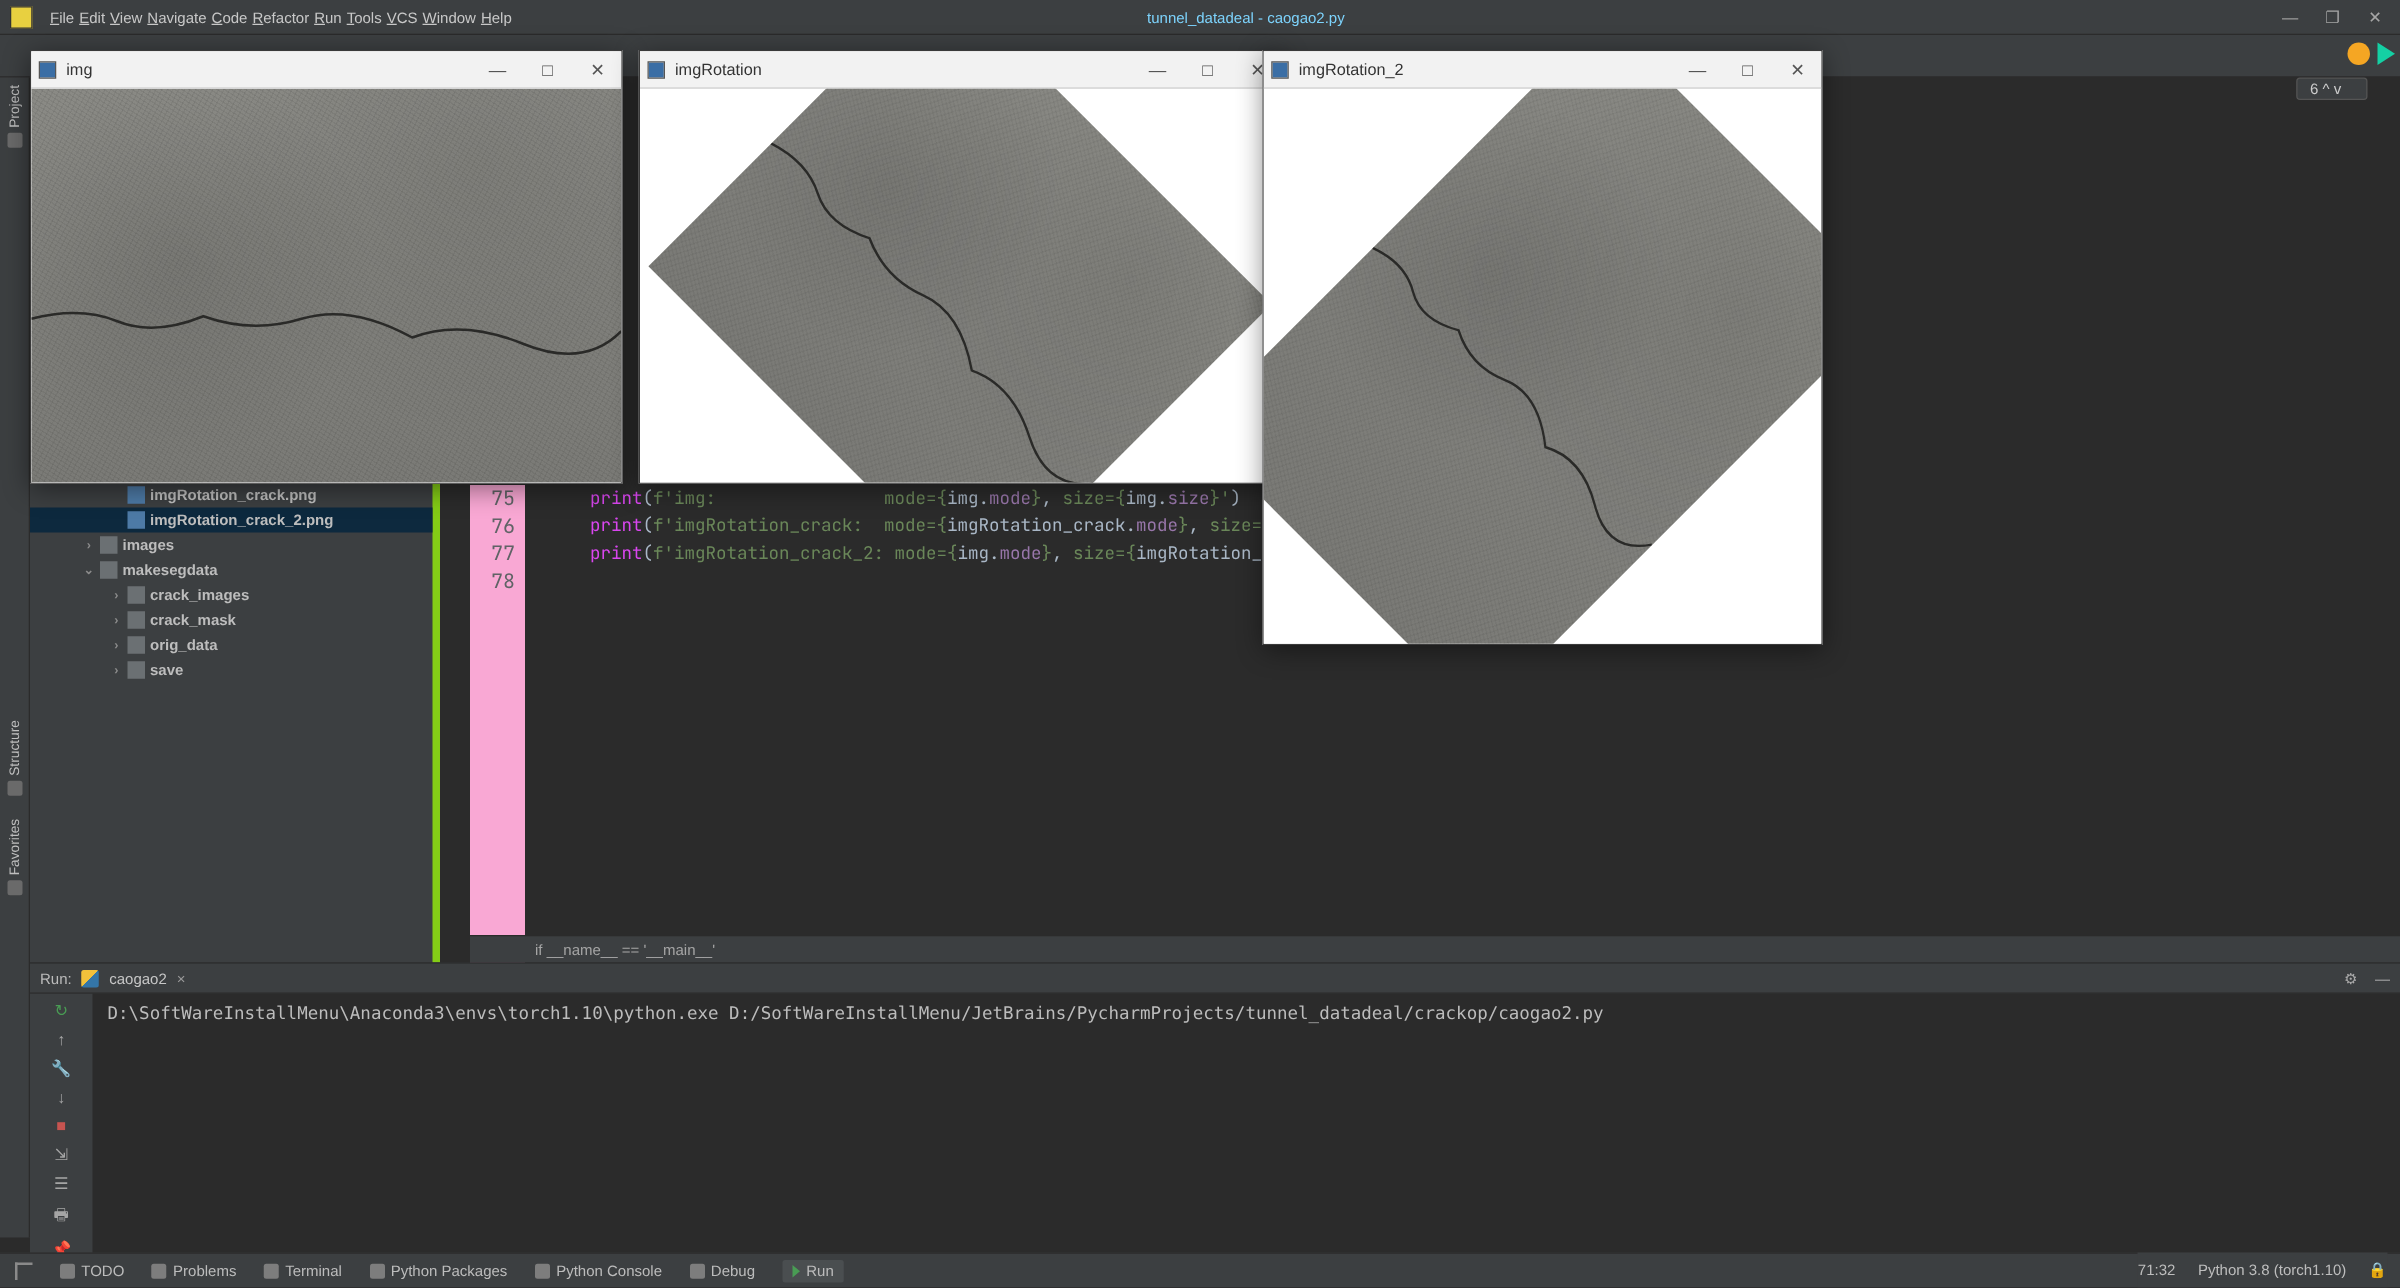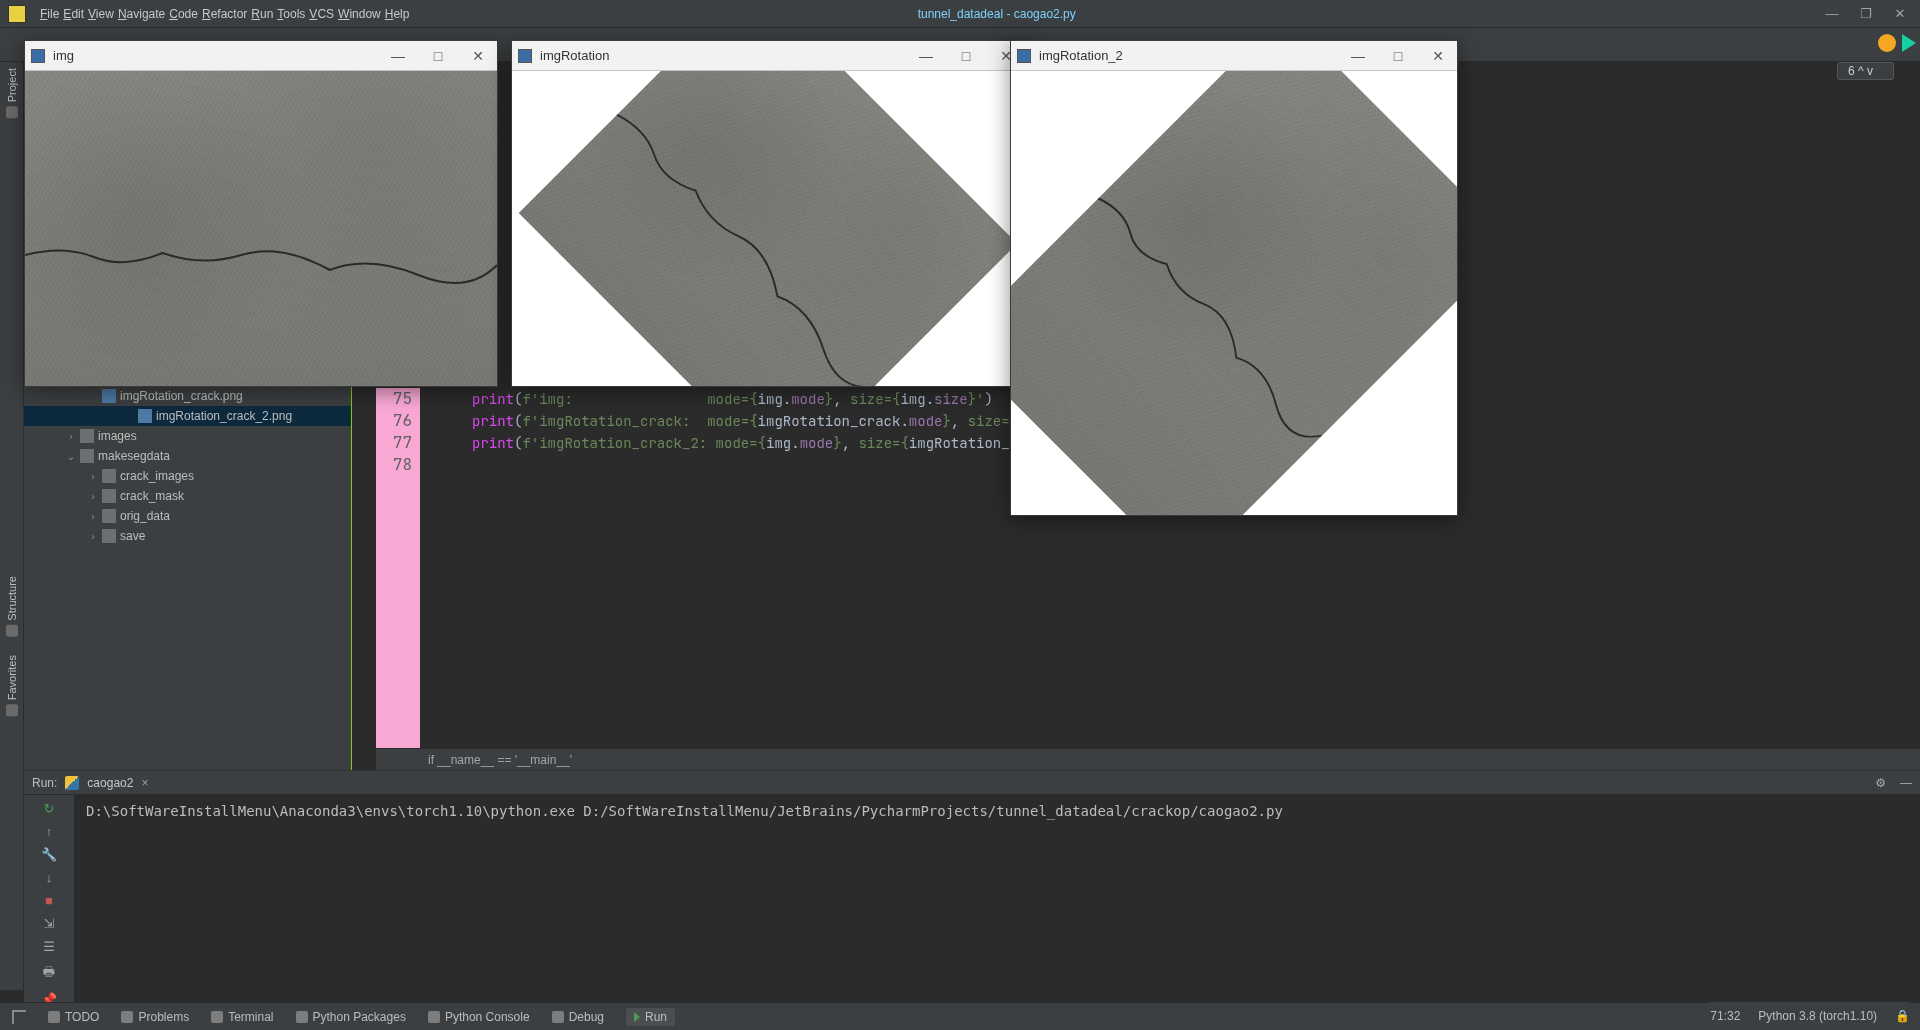--- a/index.html
+++ b/index.html
@@ -44,21 +44,21 @@
   writing-mode: vertical-rl; transform: rotate(180deg);
   color:#bfbfbf; font-size:11px; display:flex; align-items:center; gap:4px;
 }
 .sideicon { width:12px;height:12px; background:#6a6a6a; border-radius:2px;}
 .main {
   position:absolute; left:24px; right:0; top:62px; bottom:260px;
   background:#2b2b2b;
 }
 .projpanel {
   position:absolute; left:0; top:0; width:328px; bottom:0;
-  background:#3c3f41; border-right:1px solid #84cc16;
+  background:#3c3f41; border-right:6px solid #84cc16;font-weight:bold;
 }
 .tree { padding:0; }
 .tree .row {
   display:flex; align-items:center; height:20px; padding-left:8px; gap:4px;
   color:#bdbdbd; white-space:nowrap;
 }
 .tree .row.sel { background:#0d293e; }
 .tw { width:10px; text-align:center; color:#8b8b8b; font-size:10px; }
 .fic { width:14px; height:14px; }
 .fic.folder { background:#6b7073; }
@@ -198,21 +198,21 @@
 
 <div class="main">
   <div class="projpanel">
     <div style="height:324px"></div>
     <div class="tree" id="tree">
         <div class="row" style="padding-left: 64px;">
           <span class="tw"></span>
           <span class="fic file"></span>
           <span>imgRotation_crack.png</span>
         </div>
-        <div class="row sel" style="padding-left: 100px;">
+        <div class="row sel" style="padding-left: 64px;">
           <span class="tw"></span>
           <span class="fic file"></span>
           <span>imgRotation_crack_2.png</span>
         </div>
         <div class="row" style="padding-left: 42px;">
           <span class="tw">›</span>
           <span class="fic folder"></span>
           <span>images</span>
         </div>
         <div class="row" style="padding-left: 42px;">

